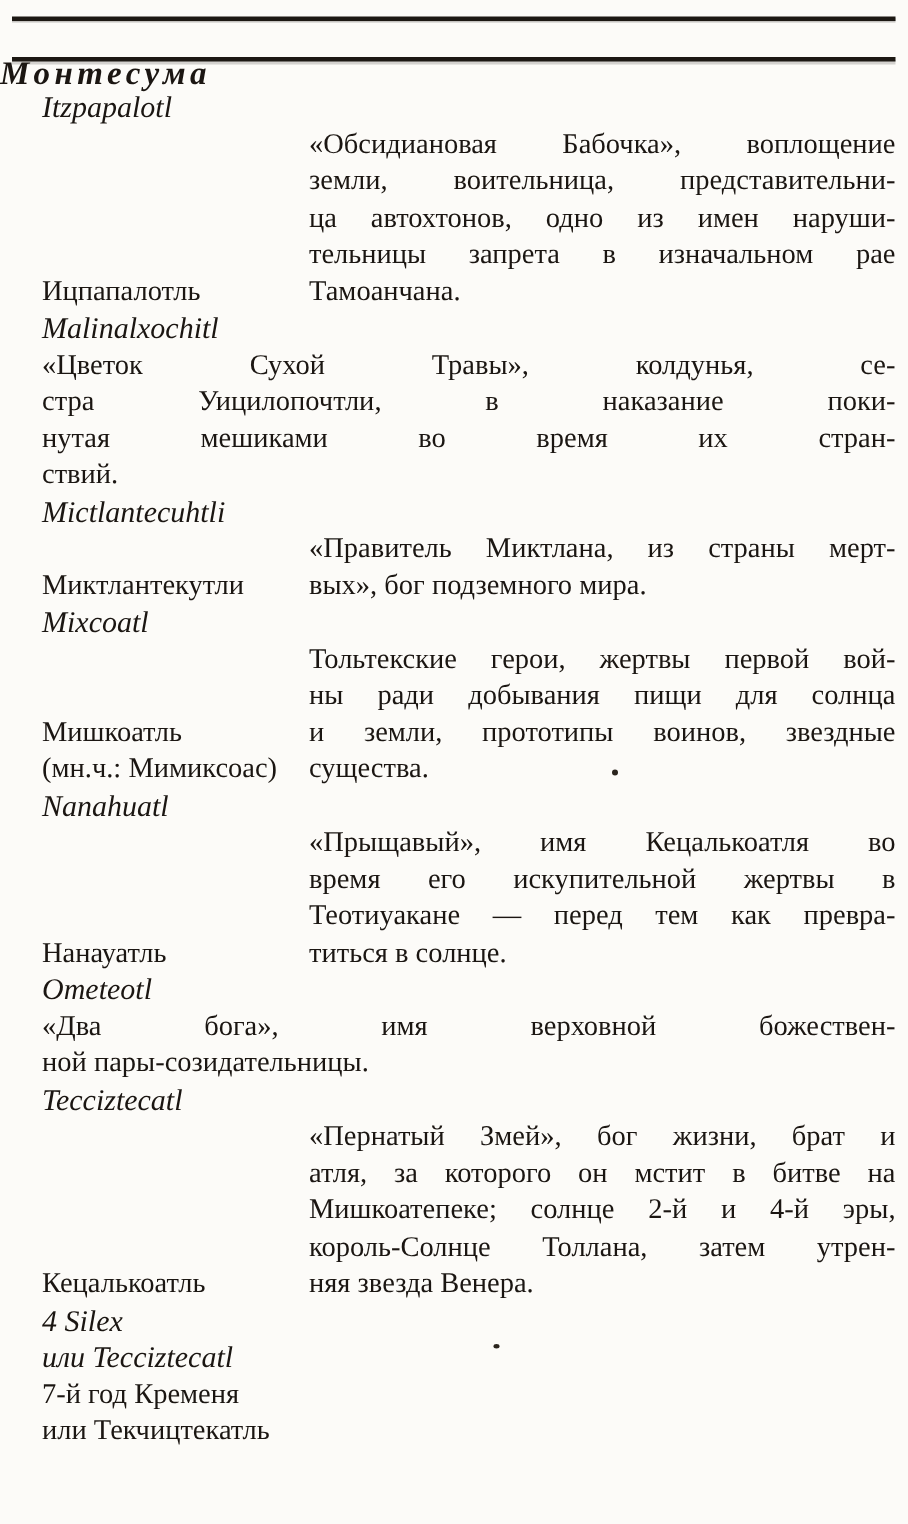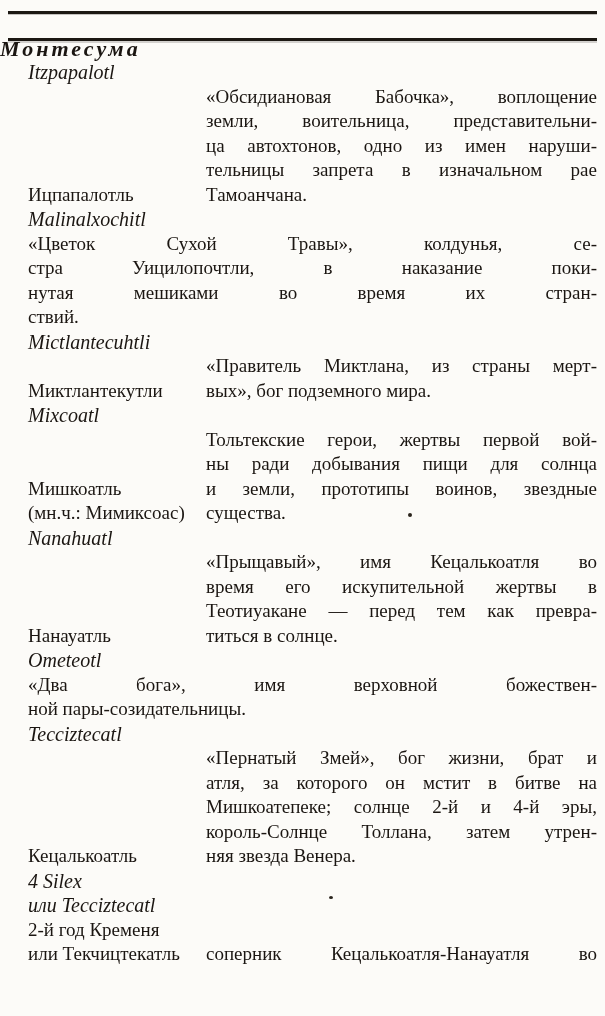--- a/index.html
+++ b/index.html
@@ -144,25 +144,24 @@
           </div>
     </div>
   </div>
       <div class="entry">
     <div class="nahuatl">
           <div class="line">4 Silex</div>
           <div class="line">или Tecciztecatl</div>
         </div>
     <div class="row">
       <div class="translit">
-            <div class="line">2-й год Кременя</div>
+            <div class="line">7-й год Кременя</div>
             <div class="line">или Текчицтекатль</div>
           </div>
       <div class="desc" style="margin-top: 24.5px;">
-            <div class="line j">соперник Кецалькоатля-Нанауатля во</div>
           </div>
     </div>
   </div>
     </div>
 
   <div class="speck speck-1"></div>
   <div class="speck speck-2"></div>
 </div>
 
 </body></html>

